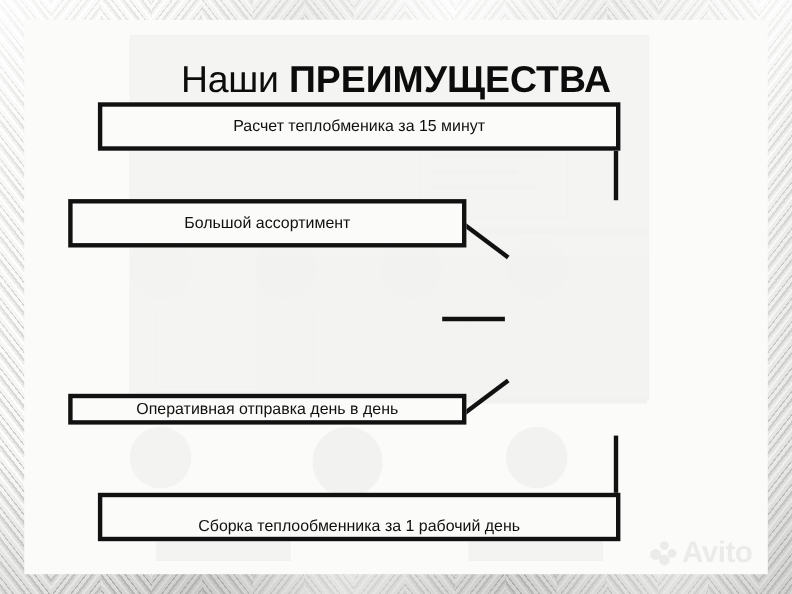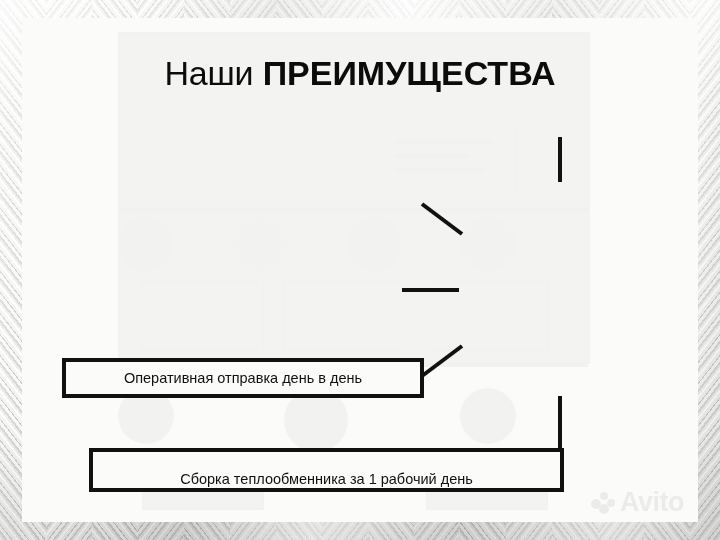--- a/index.html
+++ b/index.html
@@ -264,24 +264,30 @@
 
         <path d="M 400 186 L 440 216" stroke="#111111" stroke-width="4" fill="none"></path>
 
         <path d="M 380 272 L 437 272" stroke="#111111" stroke-width="4" fill="none"></path>
 
         <path d="M 400 358 L 440 328" stroke="#111111" stroke-width="4" fill="none"></path>
 
         <path d="M 538 432 L 538 378" stroke="#111111" stroke-width="4" fill="none"></path>
       </svg>
 
-
-
-
-      <div class="benefit-box" style="left:40px;  top:340px; width:362px; height:40px;">
+      <div class="benefit-box" style="left:67px;  top:75px;  width:475px; height:44px;">
+        <span>Расчет теплобменика за 15 минут</span>
+      </div>
+
+      <div class="benefit-box" style="left:40px;  top:163px; width:362px; height:44px;">
+        <span>Большой ассортимент</span>
+      </div>
+
+
+      <div class="benefit-box" style="left:40px;  top:340px; width:362px; height:28px;">
         <span>Оперативная отправка день в день</span>
       </div>
 
       <div class="benefit-box" style="left:67px;  top:430px; width:475px; height:44px;align-items:flex-end;">
         <span>Сборка теплообменника за 1 рабочий день</span>
       </div>
 
     </div>
 
     <div class="avito">

